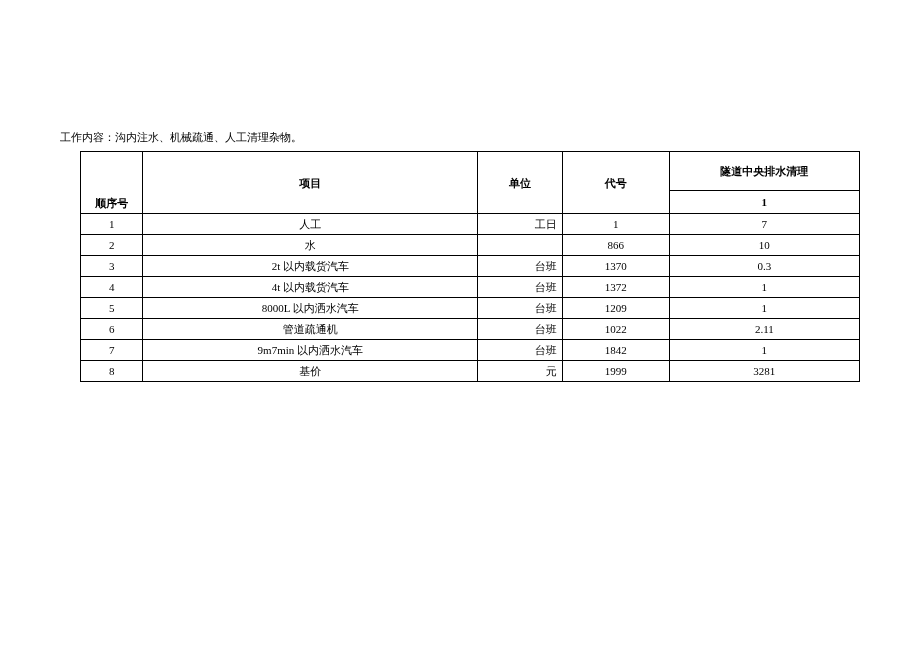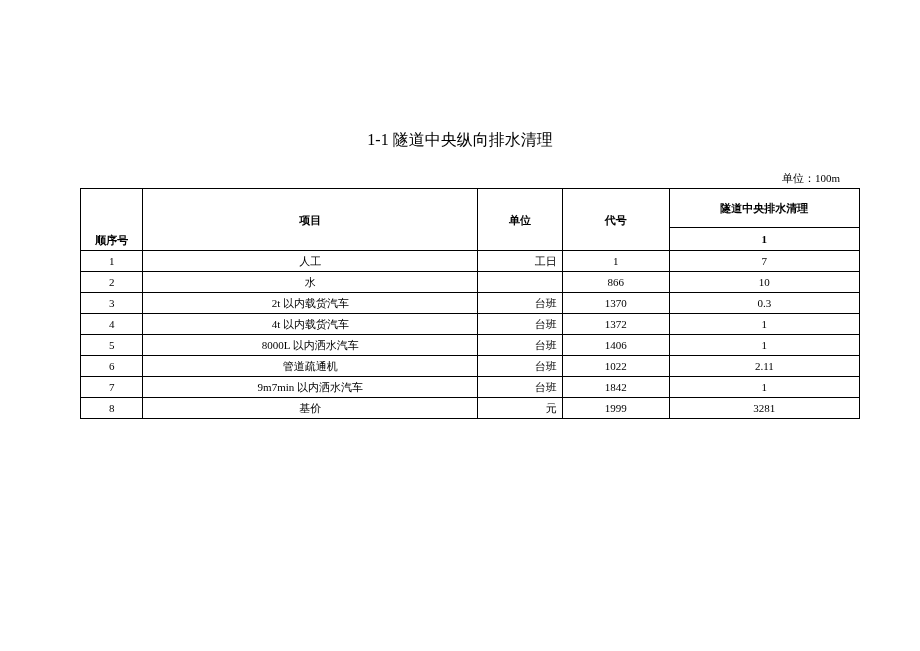--- a/index.html
+++ b/index.html
@@ -81,22 +81,21 @@
     }
     .item-label-cell{
         vertical-align: middle;
         text-align: center;
     }
   </style>
 </head>
 <body>
 
 <div class="container">
-  <div class="title">1-1 隧道中央纵向排水清理</div>
-  <div class="unit-row">单位：100m</div>
+  <div class="subtitle">工作内容：沟内注水、机械疏通、人工清理杂物。</div>
 
   <table>
     <thead>
       <tr>
         <th rowspan="2" class="col-seq seq-label-cell">顺序号</th>
         <th rowspan="2" class="col-item item-label-cell">项目</th>
         <th rowspan="2" class="col-unit item-label-cell">单位</th>
         <th rowspan="2" class="col-code item-label-cell">代号</th>
         <th class="col-val header-tall">隧道中央排水清理</th>
       </tr>
@@ -130,21 +129,21 @@
         <td class="col-seq">4</td>
         <td class="col-item">4t 以内载货汽车</td>
         <td class="col-unit">台班</td>
         <td class="col-code">1372</td>
         <td class="col-val">1</td>
       </tr>
       <tr>
         <td class="col-seq">5</td>
         <td class="col-item">8000L 以内洒水汽车</td>
         <td class="col-unit">台班</td>
-        <td class="col-code">1406</td>
+        <td class="col-code">1209</td>
         <td class="col-val">1</td>
       </tr>
       <tr>
         <td class="col-seq">6</td>
         <td class="col-item">管道疏通机</td>
         <td class="col-unit">台班</td>
         <td class="col-code">1022</td>
         <td class="col-val">2.11</td>
       </tr>
       <tr>

